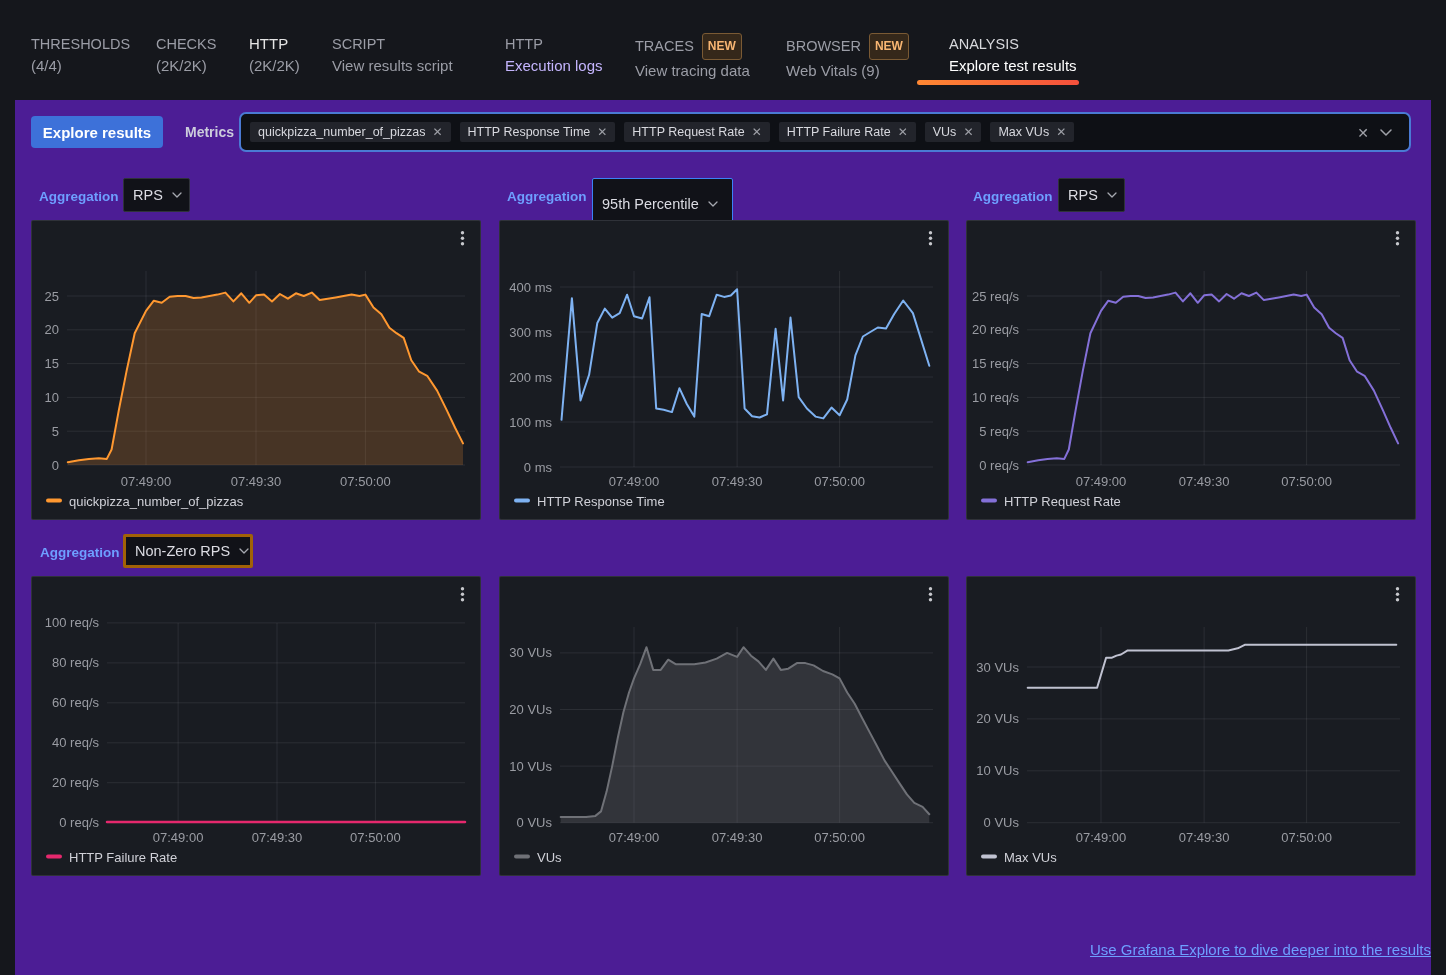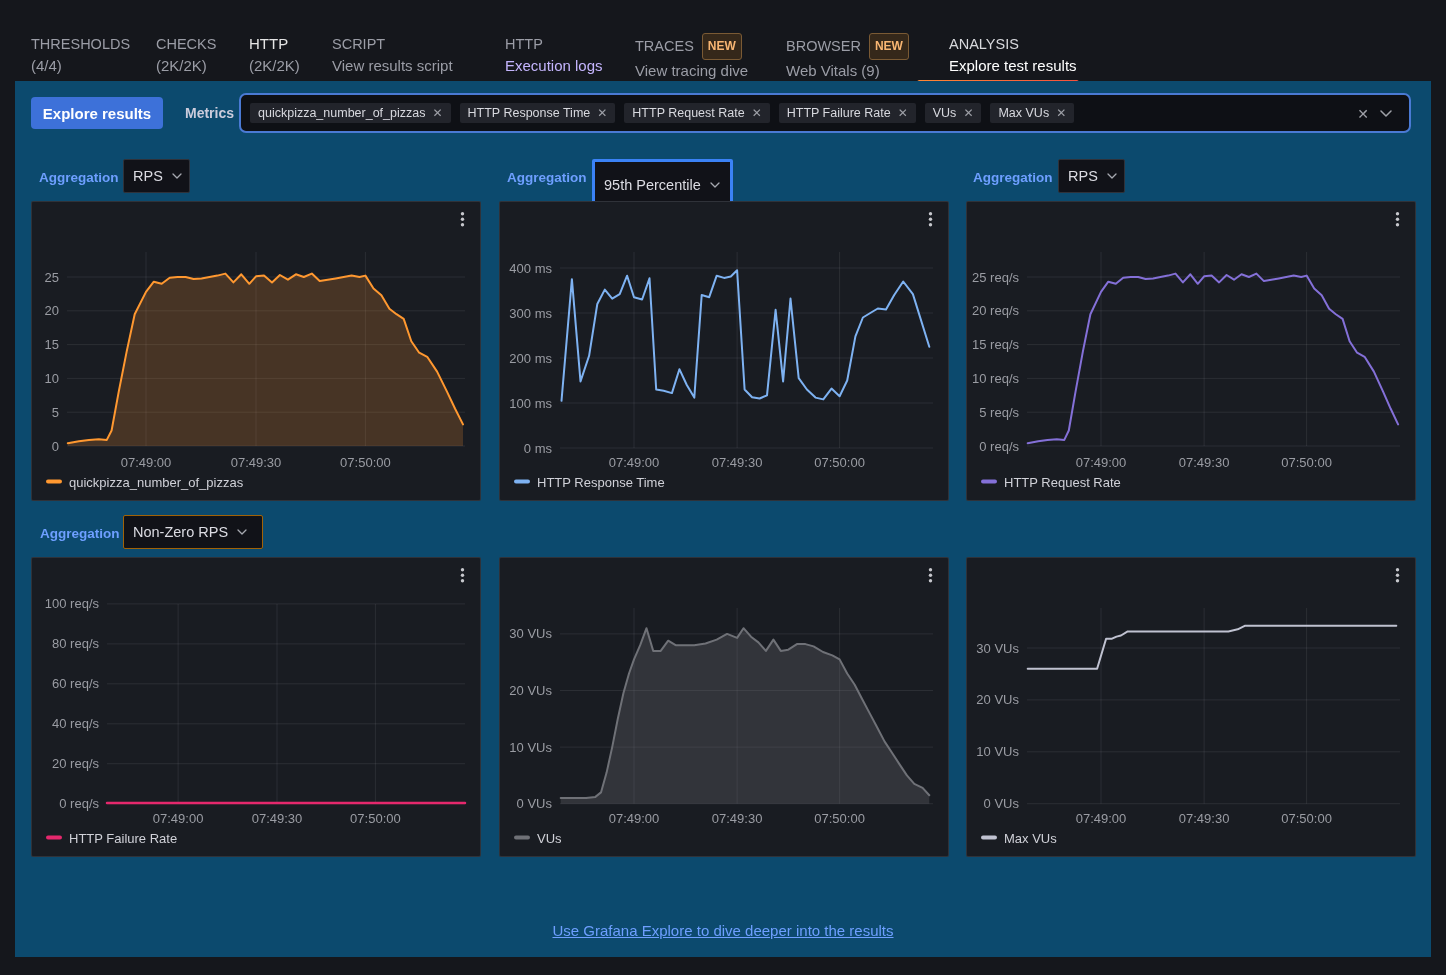--- a/index.html
+++ b/index.html
@@ -21,34 +21,34 @@
 <div style="position:absolute;left:332px;top:33px">
     <div style="font-size:14.5px;line-height:22px;color:#9b9da6;white-space:nowrap">SCRIPT</div>
     <div style="font-size:15px;line-height:22px;color:#9b9da6;white-space:nowrap">View results script</div>
   </div>
 <div style="position:absolute;left:505px;top:33px">
     <div style="font-size:14.5px;line-height:22px;color:#9b9da6;white-space:nowrap">HTTP</div>
     <div style="font-size:15px;line-height:22px;color:#c4b5fd;white-space:nowrap">Execution logs</div>
   </div>
 <div style="position:absolute;left:635px;top:33px">
     <div style="font-size:14.5px;line-height:22px;color:#9b9da6;white-space:nowrap">TRACES<span style="display:inline-block;margin-left:8px;padding:1px 5px 2px;font-size:12px;font-weight:700;color:#f8b673;background:#35281a;border:1px solid #7a5a34;border-radius:3px;vertical-align:1px">NEW</span></div>
-    <div style="font-size:15px;line-height:22px;color:#9b9da6;white-space:nowrap">View tracing dive</div>
+    <div style="font-size:15px;line-height:22px;color:#9b9da6;white-space:nowrap">View tracing data</div>
   </div>
 <div style="position:absolute;left:786px;top:33px">
     <div style="font-size:14.5px;line-height:22px;color:#9b9da6;white-space:nowrap">BROWSER<span style="display:inline-block;margin-left:8px;padding:1px 5px 2px;font-size:12px;font-weight:700;color:#f8b673;background:#35281a;border:1px solid #7a5a34;border-radius:3px;vertical-align:1px">NEW</span></div>
     <div style="font-size:15px;line-height:22px;color:#9b9da6;white-space:nowrap">Web Vitals (9)</div>
   </div>
 <div style="position:absolute;left:949px;top:33px">
     <div style="font-size:14.5px;line-height:22px;color:#d8d9dd;white-space:nowrap">ANALYSIS</div>
     <div style="font-size:15px;line-height:22px;color:#ffffff;white-space:nowrap">Explore test results</div>
   </div>
 <div style="position:absolute;left:917px;top:80px;width:162px;height:4.5px;border-radius:3px;
 background:linear-gradient(90deg,#ff8833,#f5503c)"></div>
 
-<div style="position:absolute;left:15px;top:81px;width:1416px;height:876px;background:#0c4a6e">
+<div style="position:absolute;left:15px;top:100px;width:1416px;height:876px;background:#4c1d95">
 
   <div style="position:absolute;left:16px;top:16px;width:132px;height:32px;background:#3d71d9;
   border-radius:4px;display:flex;align-items:center;justify-content:center;
   font-size:15px;font-weight:700;color:#fff">Explore results</div>
 
   <div style="position:absolute;left:170px;top:24px;font-size:14px;font-weight:700;color:#ccccdc">Metrics</div>
 
   <div style="position:absolute;left:224px;top:12px;width:1172px;height:40px;box-sizing:border-box;
   border:2px solid #4a7ad4;border-radius:7px;background:#0e1015;display:flex;align-items:center;
   padding:0 52px 0 9px;gap:9px;overflow:hidden">
@@ -65,21 +65,21 @@
   </div>
 
   <div style="position:absolute;left:24px;top:89px;font-size:13.5px;font-weight:600;color:#6e9fff;white-space:nowrap">Aggregation</div>
     <div style="position:absolute;left:108px;top:78px;width:67px;height:34px;background:#111218;border:1px solid #2f323a;border-radius:2px;display:flex;align-items:center;padding:0 9px;box-sizing:border-box;white-space:nowrap">
       <span style="font-size:14.5px;color:#dcdce3">RPS</span>
       <svg width="10" height="6" viewBox="0 0 10 6" style="margin-left:9px;flex:none">
         <path d="M1 1 L5 5 L9 1" stroke="#a6a8b0" stroke-width="1.3" fill="none" stroke-linecap="round" stroke-linejoin="round"></path>
       </svg>
     </div>
   <div style="position:absolute;left:492px;top:89px;font-size:13.5px;font-weight:600;color:#6e9fff;white-space:nowrap">Aggregation</div>
-    <div style="position:absolute;left:577px;top:78px;width:141px;height:52px;background:#111218;border:3px solid #3b82f6;border-radius:2px;display:flex;align-items:center;padding:0 9px;box-sizing:border-box;white-space:nowrap">
+    <div style="position:absolute;left:577px;top:78px;width:141px;height:52px;background:#111218;border:1px solid #3b82f6;border-radius:2px;display:flex;align-items:center;padding:0 9px;box-sizing:border-box;white-space:nowrap">
       <span style="font-size:14.5px;color:#dcdce3">95th Percentile</span>
       <svg width="10" height="6" viewBox="0 0 10 6" style="margin-left:9px;flex:none">
         <path d="M1 1 L5 5 L9 1" stroke="#a6a8b0" stroke-width="1.3" fill="none" stroke-linecap="round" stroke-linejoin="round"></path>
       </svg>
     </div>
   <div style="position:absolute;left:958px;top:89px;font-size:13.5px;font-weight:600;color:#6e9fff;white-space:nowrap">Aggregation</div>
     <div style="position:absolute;left:1043px;top:78px;width:67px;height:34px;background:#111218;border:1px solid #2f323a;border-radius:2px;display:flex;align-items:center;padding:0 9px;box-sizing:border-box;white-space:nowrap">
       <span style="font-size:14.5px;color:#dcdce3">RPS</span>
       <svg width="10" height="6" viewBox="0 0 10 6" style="margin-left:9px;flex:none">
         <path d="M1 1 L5 5 L9 1" stroke="#a6a8b0" stroke-width="1.3" fill="none" stroke-linecap="round" stroke-linejoin="round"></path>
@@ -163,21 +163,21 @@
         <text x="237.1" y="264.5" text-anchor="middle" font-size="13" fill="#9a9ca3">07:49:30</text>
         <line x1="339.6" y1="50" x2="339.6" y2="244" stroke="rgba(204,204,220,0.10)" stroke-width="1"></line>
         <text x="339.6" y="264.5" text-anchor="middle" font-size="13" fill="#9a9ca3">07:50:00</text>
         <path d="M60.7 241.3 L71.2 239.3 L80.5 237.9 L89.8 237.2 L97.3 237.9 L101.8 228.5 L108.5 189.9 L115.9 149.4 L123.4 112.2 L134 89.9 L141.3 79.7 L148.8 81.8 L156.2 75.7 L163.7 75 L171.2 75 L178.6 77 L186.1 76.4 L193.5 75 L201 73.6 L208.5 71.6 L215.9 80.4 L223.4 72.3 L230.8 81.8 L237.1 74.3 L244.6 73.6 L252.1 80.4 L259.6 73 L267 77.7 L274.5 72.3 L281.9 75 L289.4 71.6 L296.9 79.1 L304.3 77.7 L311.8 76.4 L319.2 75 L326.7 73.6 L334.2 75 L339.6 73.6 L347.2 86.5 L354.7 93.3 L362.1 106.8 L368.8 112.2 L375.6 116.9 L382.6 139.2 L390.1 150.7 L397.6 154.8 L406.9 169.6 L416.2 189.9 L423.7 206.8 L431.1 222.4" fill="none" stroke="#8470d8" stroke-width="2.0" stroke-linejoin="round" stroke-linecap="round"></path>
         <rect x="14" y="277.5" width="16" height="4" rx="2" fill="#8470d8"></rect>
         <text x="37" y="284.5" font-size="13" fill="#d0d1d8">HTTP Request Rate</text>
       </svg>
     </div>
 
   <div style="position:absolute;left:25px;top:445px;font-size:13.5px;font-weight:600;color:#6e9fff;white-space:nowrap">Aggregation</div>
-    <div style="position:absolute;left:108px;top:434px;width:140px;height:34px;background:#111218;border:1px solid #a16207;border-radius:2px;display:flex;align-items:center;padding:0 9px;box-sizing:border-box;white-space:nowrap">
+    <div style="position:absolute;left:108px;top:434px;width:130px;height:34px;background:#111218;border:3px solid #a16207;border-radius:2px;display:flex;align-items:center;padding:0 9px;box-sizing:border-box;white-space:nowrap">
       <span style="font-size:14.5px;color:#dcdce3">Non-Zero RPS</span>
       <svg width="10" height="6" viewBox="0 0 10 6" style="margin-left:9px;flex:none">
         <path d="M1 1 L5 5 L9 1" stroke="#a6a8b0" stroke-width="1.3" fill="none" stroke-linecap="round" stroke-linejoin="round"></path>
       </svg>
     </div>
   <div style="position:absolute;left:16px;top:476px;width:450px;height:300px;background:#191c22;border:1px solid rgba(204,204,220,0.13);border-radius:2px;box-sizing:border-box">
       <svg width="450" height="300" viewBox="0 0 450 300" style="position:absolute;left:0;top:0">
         <circle cx="430.5" cy="11.7" r="1.7" fill="#c7c8cd"></circle>
         <circle cx="430.5" cy="17.2" r="1.7" fill="#c7c8cd"></circle>
         <circle cx="430.5" cy="22.7" r="1.7" fill="#c7c8cd"></circle>
@@ -247,15 +247,15 @@
         <line x1="237.1" y1="50" x2="237.1" y2="245.7" stroke="rgba(204,204,220,0.10)" stroke-width="1"></line>
         <text x="237.1" y="264.5" text-anchor="middle" font-size="13" fill="#9a9ca3">07:49:30</text>
         <line x1="339.6" y1="50" x2="339.6" y2="245.7" stroke="rgba(204,204,220,0.10)" stroke-width="1"></line>
         <text x="339.6" y="264.5" text-anchor="middle" font-size="13" fill="#9a9ca3">07:50:00</text>
         <path d="M60.7 110.8 L97.3 110.8 L130.1 110.8 L139.1 80.7 L145 80.7 L149.5 78.6 L154 77.5 L160.7 73.4 L209.2 73.4 L261.4 73.4 L270.7 71.3 L278.2 67.7 L339.8 67.7 L429.3 67.7" fill="none" stroke="#c0c2d1" stroke-width="2.0" stroke-linejoin="round" stroke-linecap="round"></path>
         <rect x="14" y="277.5" width="16" height="4" rx="2" fill="#c0c2d1"></rect>
         <text x="37" y="284.5" font-size="13" fill="#d0d1d8">Max VUs</text>
       </svg>
     </div>
 
-  <div style="position:absolute;left:0;top:841px;width:1416px;text-align:center;font-size:15px">
+  <div style="position:absolute;left:0;top:841px;width:1416px;text-align:right;font-size:15px">
   <span style="color:#6e9fff;text-decoration:underline">Use Grafana Explore to dive deeper into the results</span></div>
 
 </div>
 </body></html>

